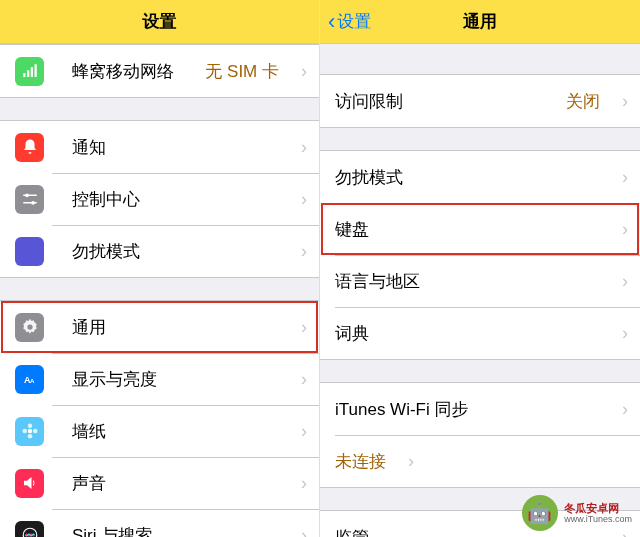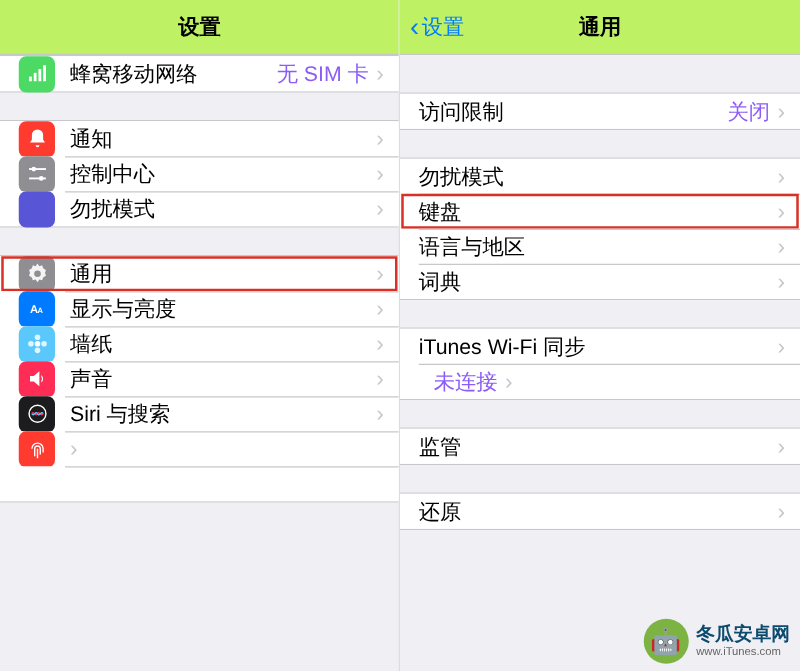--- a/index.html
+++ b/index.html
@@ -19,21 +19,21 @@
 .screen {
   width: 320px;
   height: 537px;
   background: #efeff4;
   overflow: hidden;
   position: relative;
 }
 .screen.left { border-right: 1px solid #ddd; }
 .navbar {
   height: 44px;
-  background: #bef264;
+  background: #fde047;
   border-bottom: 1px solid #c8c7cc;
   display: flex;
   align-items: center;
   justify-content: center;
   position: relative;
 }
 .nav-title {
   font-size: 17px;
   font-weight: 600;
   color: #000;
@@ -55,25 +55,26 @@
 .group {
   background: #fff;
   border-top: 1px solid #c8c7cc;
   border-bottom: 1px solid #c8c7cc;
 }
 .gap { height: 22px; }
 .gap-sm { height: 8px; }
 .row {
   display: flex;
   align-items: center;
-  height: 28px;
+  height: 52px;
   padding-left: 15px;
   background: #fff;
   position: relative;
   cursor: pointer;
+  gap: 16px;
 }
 .row + .row::before {
   content: "";
   position: absolute;
   top: 0;
   left: 52px;
   right: 0;
   height: 1px;
   background: #c8c7cc;
 }
@@ -88,23 +89,22 @@
   justify-content: center;
   flex-shrink: 0;
 }
 .row .label {
   flex: 1;
   font-size: 17px;
   color: #000;
 }
 .row .value {
   font-size: 17px;
-  color: #8b5cf6;
+  color: #a16207;
   margin-right: 6px;
-  margin-left: 12px;
 }
 .row .chevron {
   color: #c7c7cc;
   font-size: 18px;
   margin-right: 12px;
   line-height: 1;
 }
 .row.noicon .label { margin-left: 0; }
 .highlight {
   position: absolute;
@@ -120,21 +120,21 @@
   gap: 6px;
 }
 .wm-badge {
   width: 36px; height: 36px;
   background: #7cb342;
   border-radius: 50%;
   display: flex; align-items: center; justify-content: center;
   color: #fff; font-size: 20px;
 }
 .wm-text {
-  font-size: 15px; font-weight: 700; color: #0c4a6e;
+  font-size: 11px; font-weight: 700; color: #b91c1c;
   line-height: 1.1;
 }
 .wm-sub { font-size: 9px; color: #666; font-weight: 400; }
 
 .icon svg { width: 18px; height: 18px; }
 </style>
 </head>
 <body>
 
 <div class="screens">

